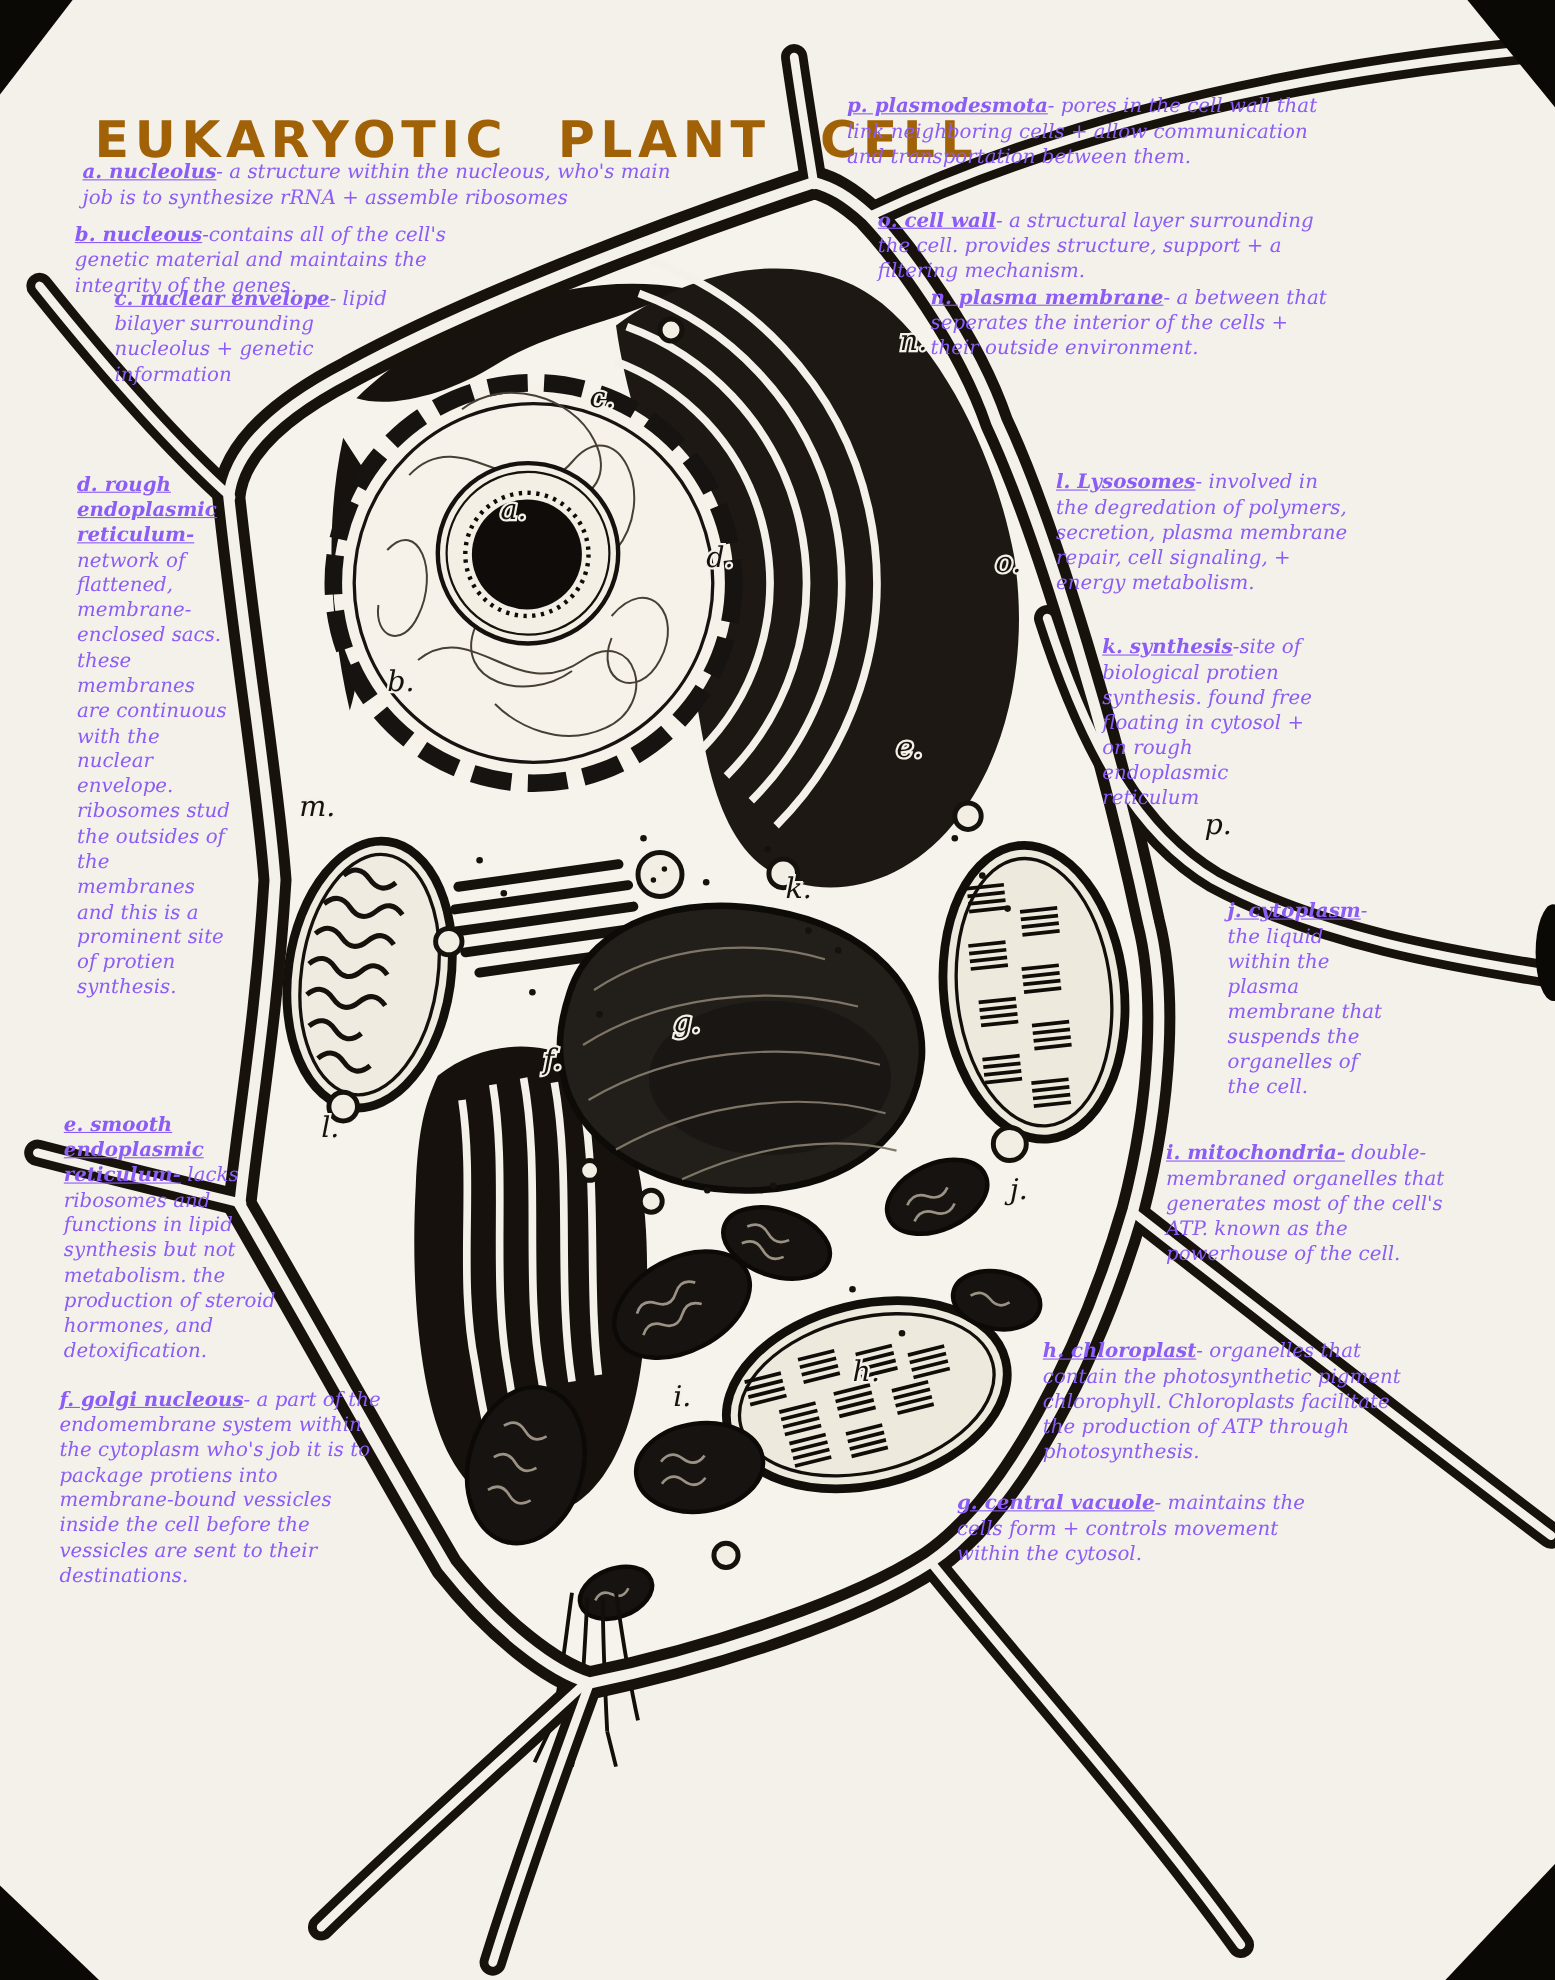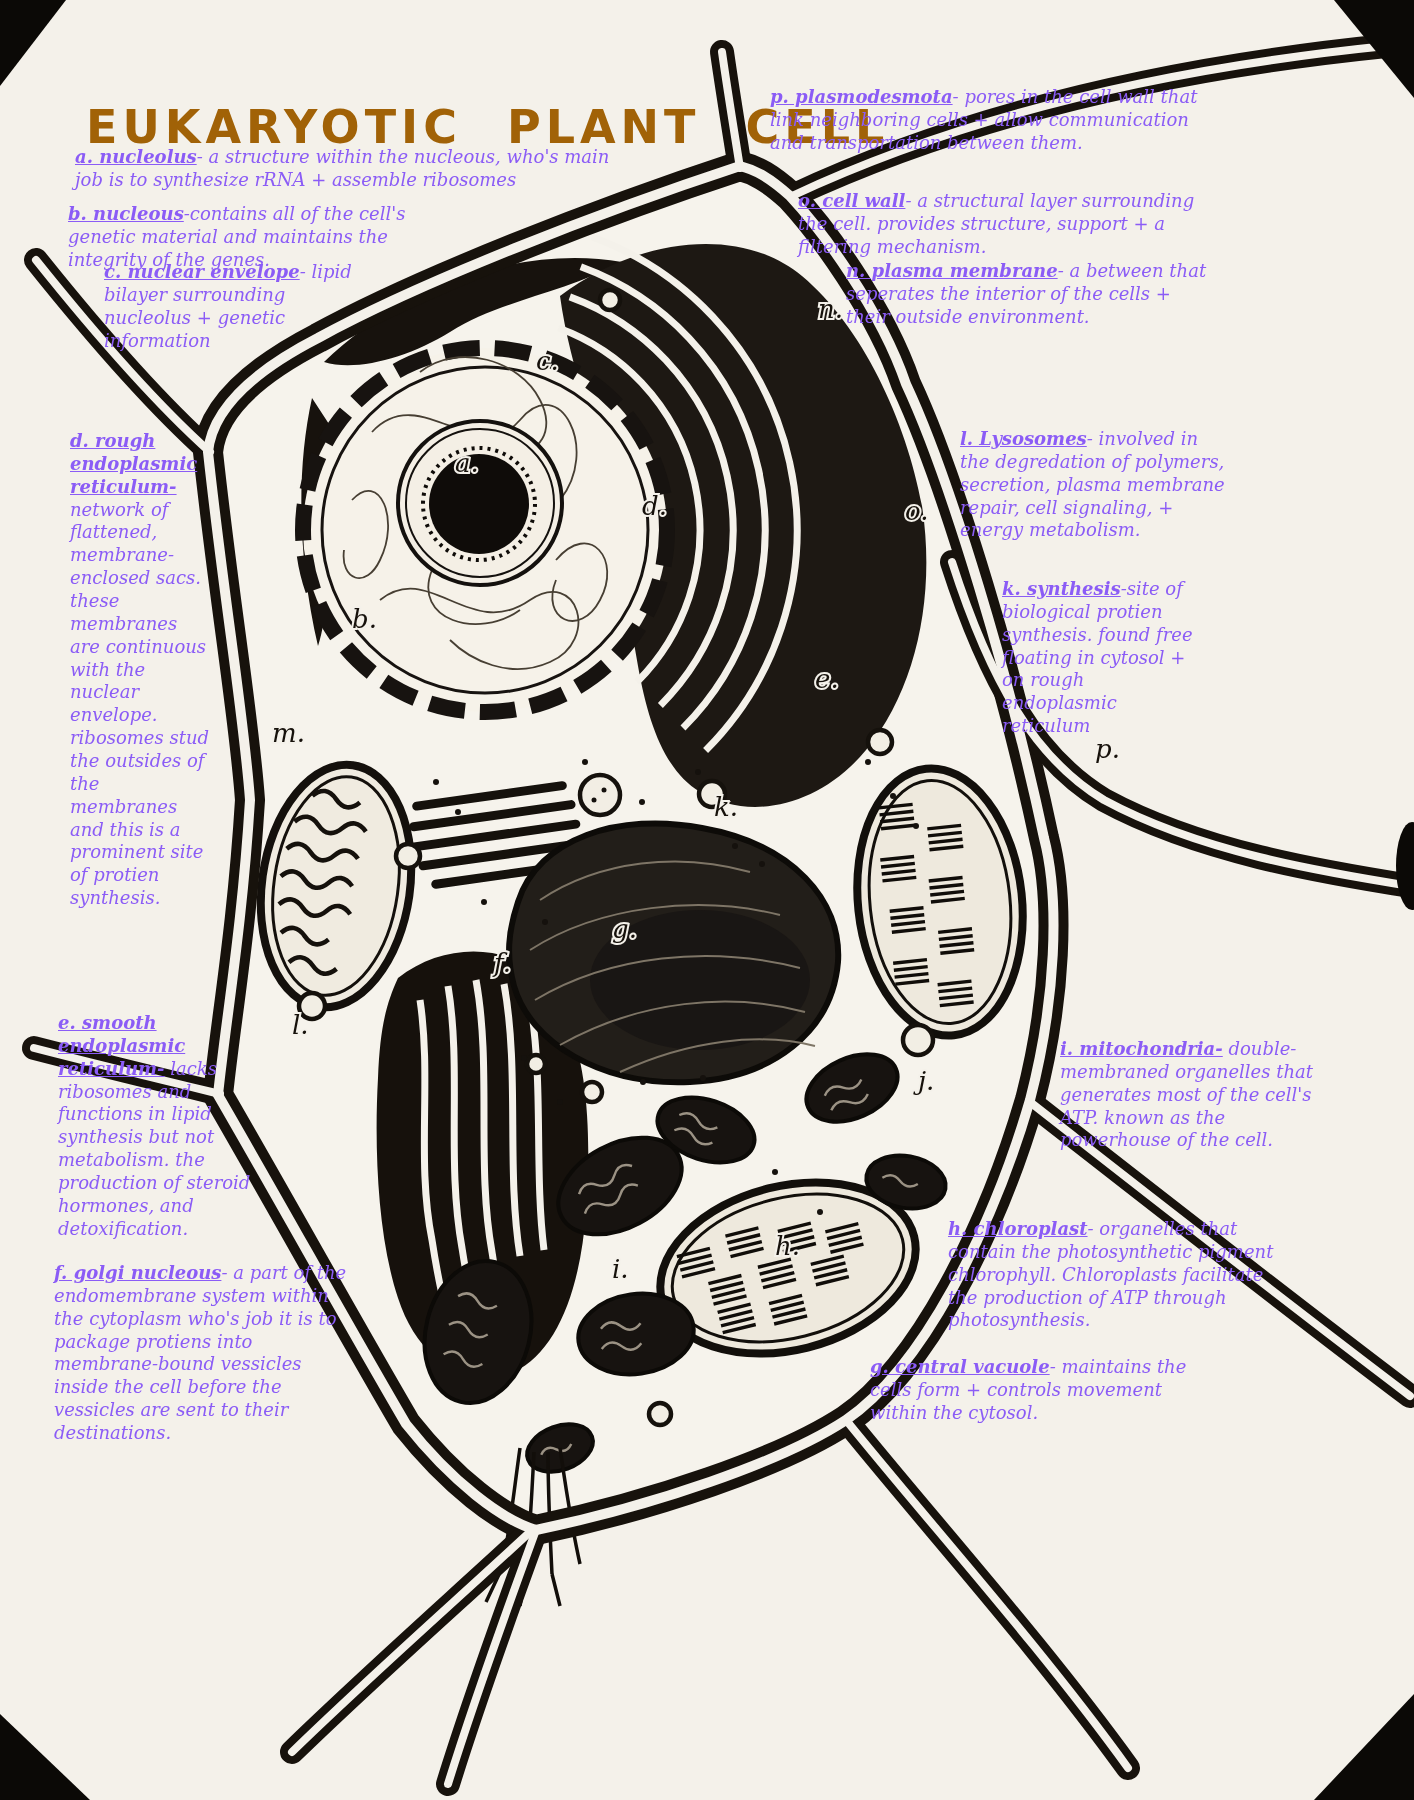--- a/index.html
+++ b/index.html
@@ -278,19 +278,20 @@
 
   <div class="ann ann-a"><span class="term">a. nucleolus</span><span class="desc">- a structure within the nucleous, who's main job is to synthesize rRNA + assemble ribosomes</span></div>
   <div class="ann ann-b"><span class="term">b. nucleous</span><span class="desc">-contains all of the cell's genetic material and maintains the integrity of the genes.</span></div>
   <div class="ann ann-c"><span class="term">c. nuclear envelope</span><span class="desc">- lipid bilayer surrounding nucleolus + genetic information</span></div>
   <div class="ann ann-d"><span class="term">d. rough endoplasmic reticulum-</span><span class="desc"> network of flattened, membrane-enclosed sacs. these membranes are continuous with the nuclear envelope. ribosomes stud the outsides of the membranes and this is a prominent site of protien synthesis.</span></div>
   <div class="ann ann-e"><span class="term">e. smooth endoplasmic reticulum-</span><span class="desc"> lacks ribosomes and functions in lipid synthesis but not metabolism. the production of steroid hormones, and detoxification.</span></div>
   <div class="ann ann-f"><span class="term">f. golgi nucleous</span><span class="desc">- a part of the endomembrane system within the cytoplasm who's job it is to package protiens into membrane-bound vessicles inside the cell before the vessicles are sent to their destinations.</span></div>
   <div class="ann ann-g"><span class="term">g. central vacuole</span><span class="desc">- maintains the cells form + controls movement within the cytosol.</span></div>
   <div class="ann ann-h"><span class="term">h. chloroplast</span><span class="desc">- organelles that contain the photosynthetic pigment chlorophyll. Chloroplasts facilitate the production of ATP through photosynthesis.</span></div>
   <div class="ann ann-i"><span class="term">i. mitochondria-</span><span class="desc"> double-membraned organelles that generates most of the cell's ATP. known as the powerhouse of the cell.</span></div>
+  <div class="ann ann-j"><span class="term">j. cytoplasm</span><span class="desc">- the liquid within the plasma membrane that suspends the organelles of the cell.</span></div>
   <div class="ann ann-k"><span class="term">k. synthesis</span><span class="desc">-site of biological protien synthesis. found free floating in cytosol + on rough endoplasmic reticulum</span></div>
   <div class="ann ann-l"><span class="term">l. Lysosomes</span><span class="desc">- involved in the degredation of polymers, secretion, plasma membrane repair, cell signaling, + energy metabolism.</span></div>
   <div class="ann ann-n"><span class="term">n. plasma membrane</span><span class="desc">- a between that seperates the interior of the cells + their outside environment.</span></div>
   <div class="ann ann-o"><span class="term">o. cell wall</span><span class="desc">- a structural layer surrounding the cell. provides structure, support + a filtering mechanism.</span></div>
   <div class="ann ann-p"><span class="term">p. plasmodesmota</span><span class="desc">- pores in the cell wall that link neighboring cells + allow communication and transportation between them.</span></div>
 
 </div>
 
 </body></html>

